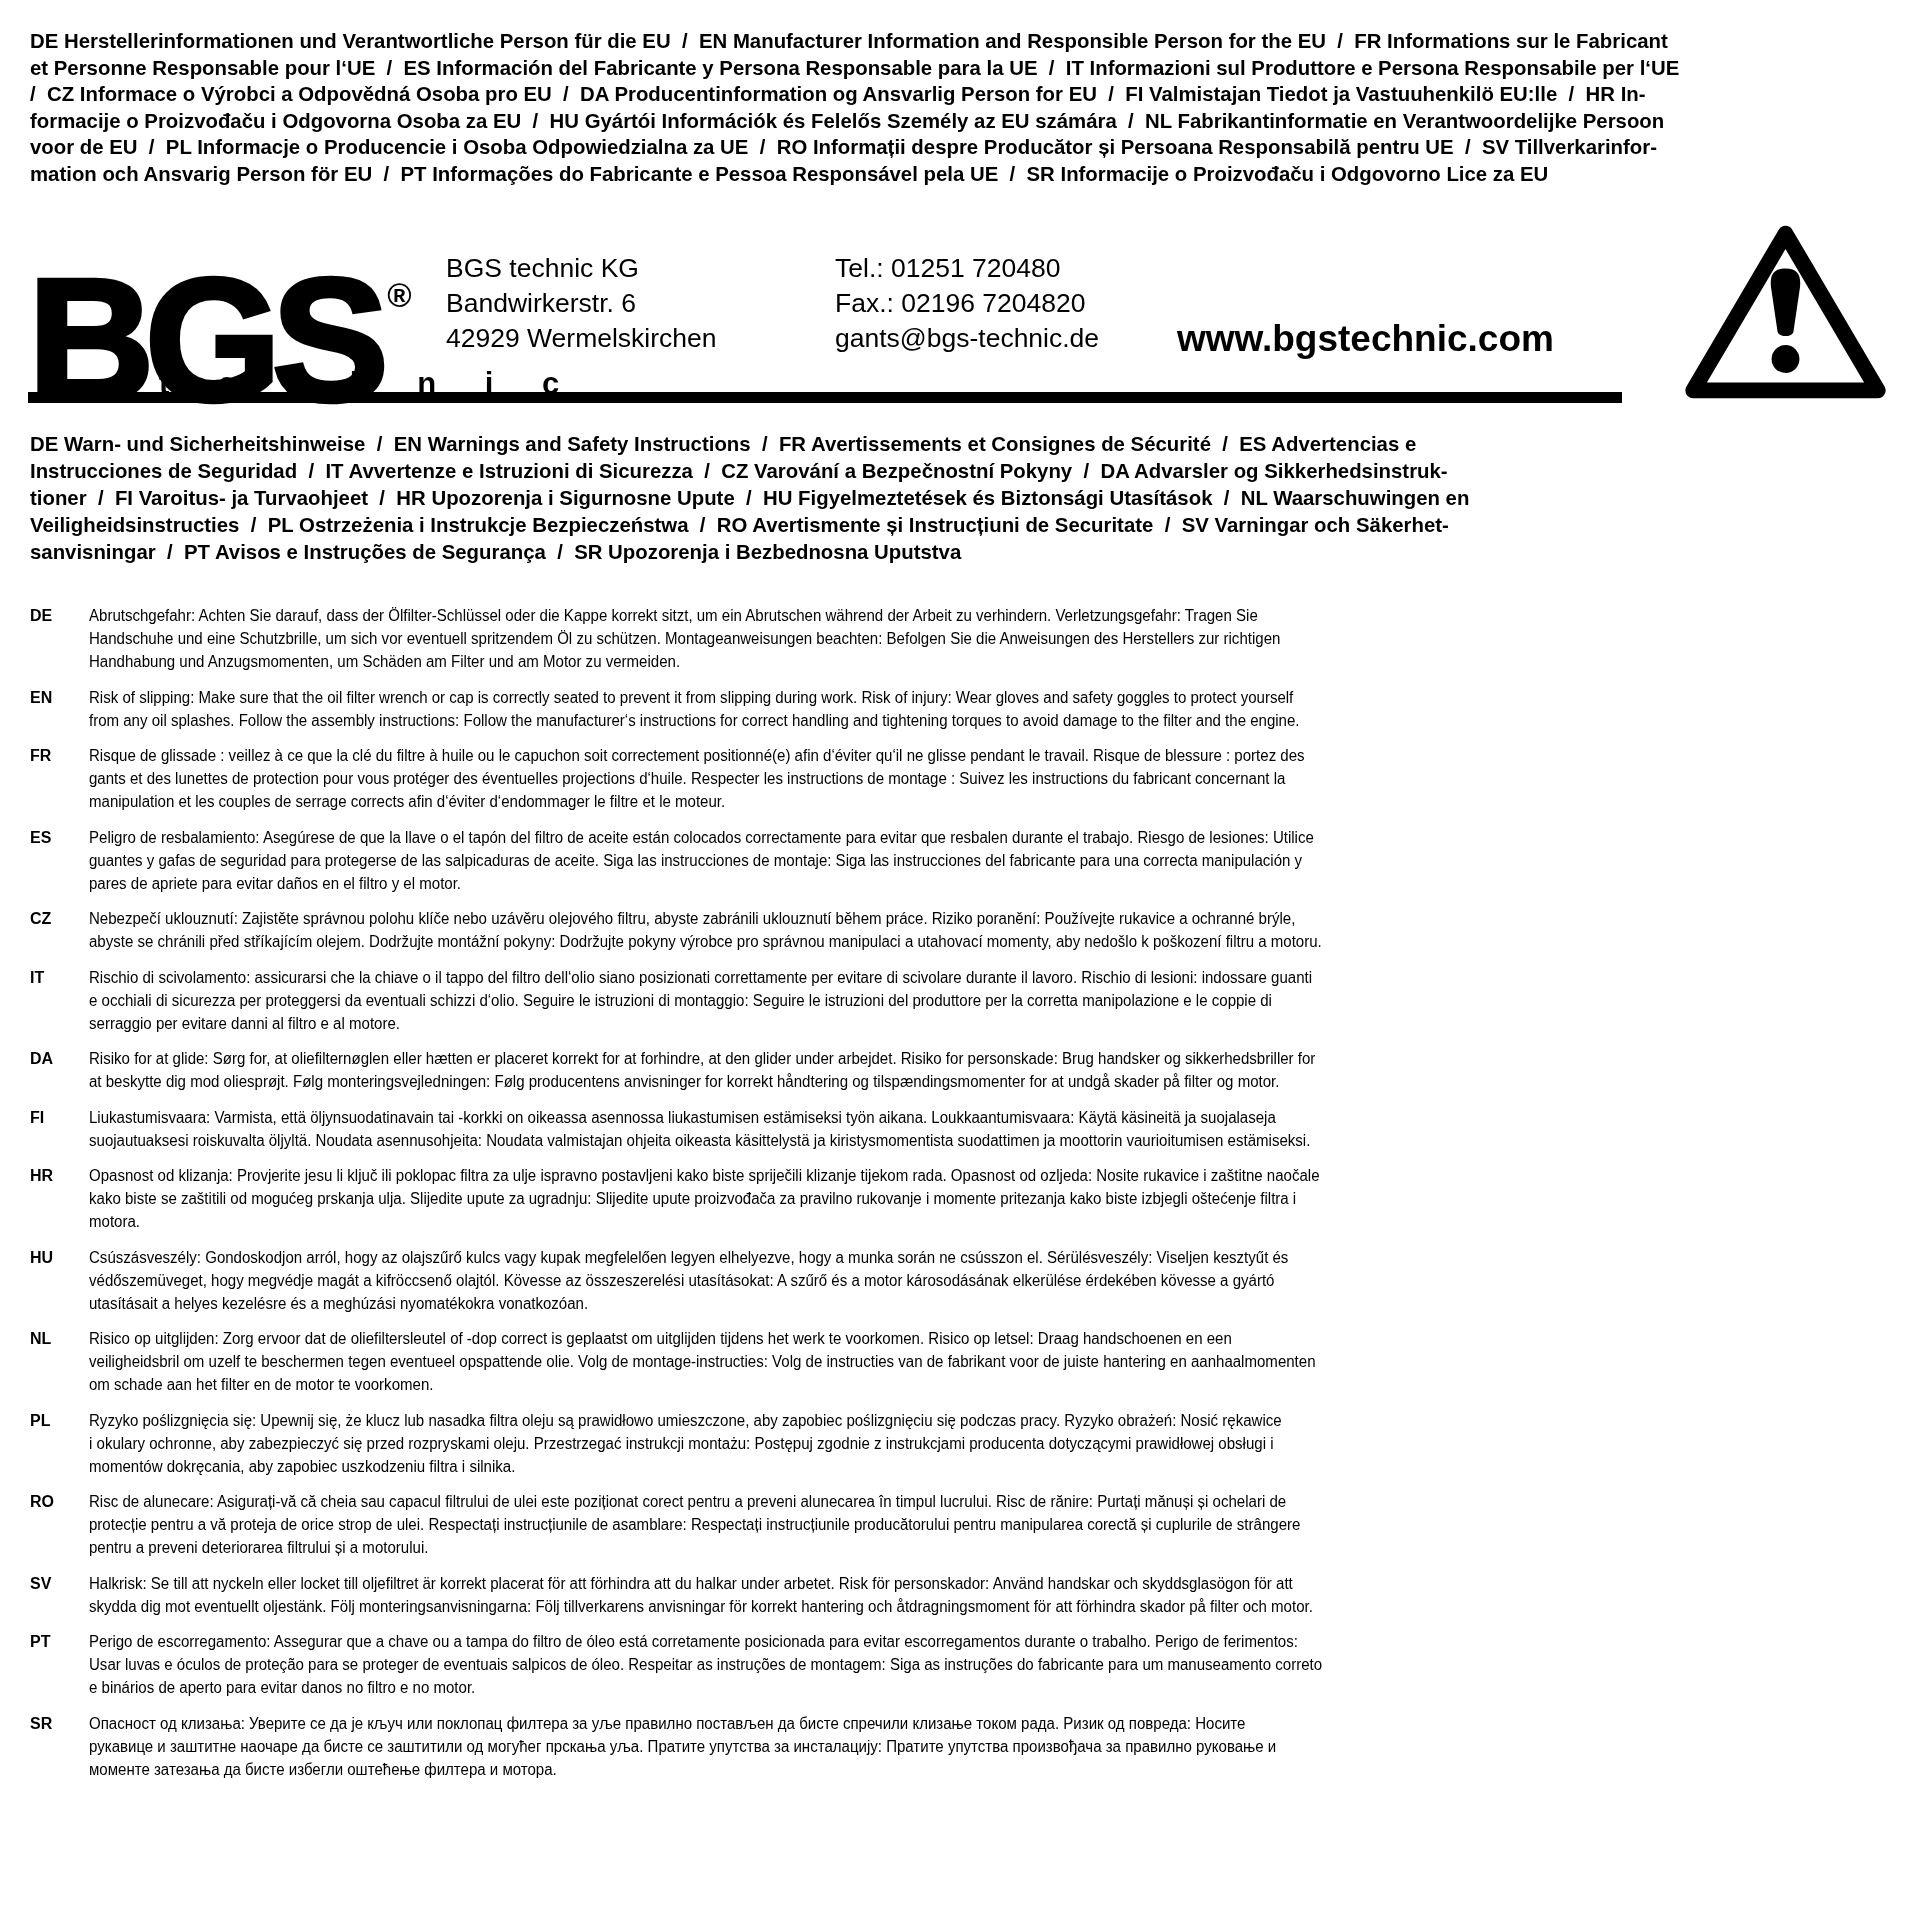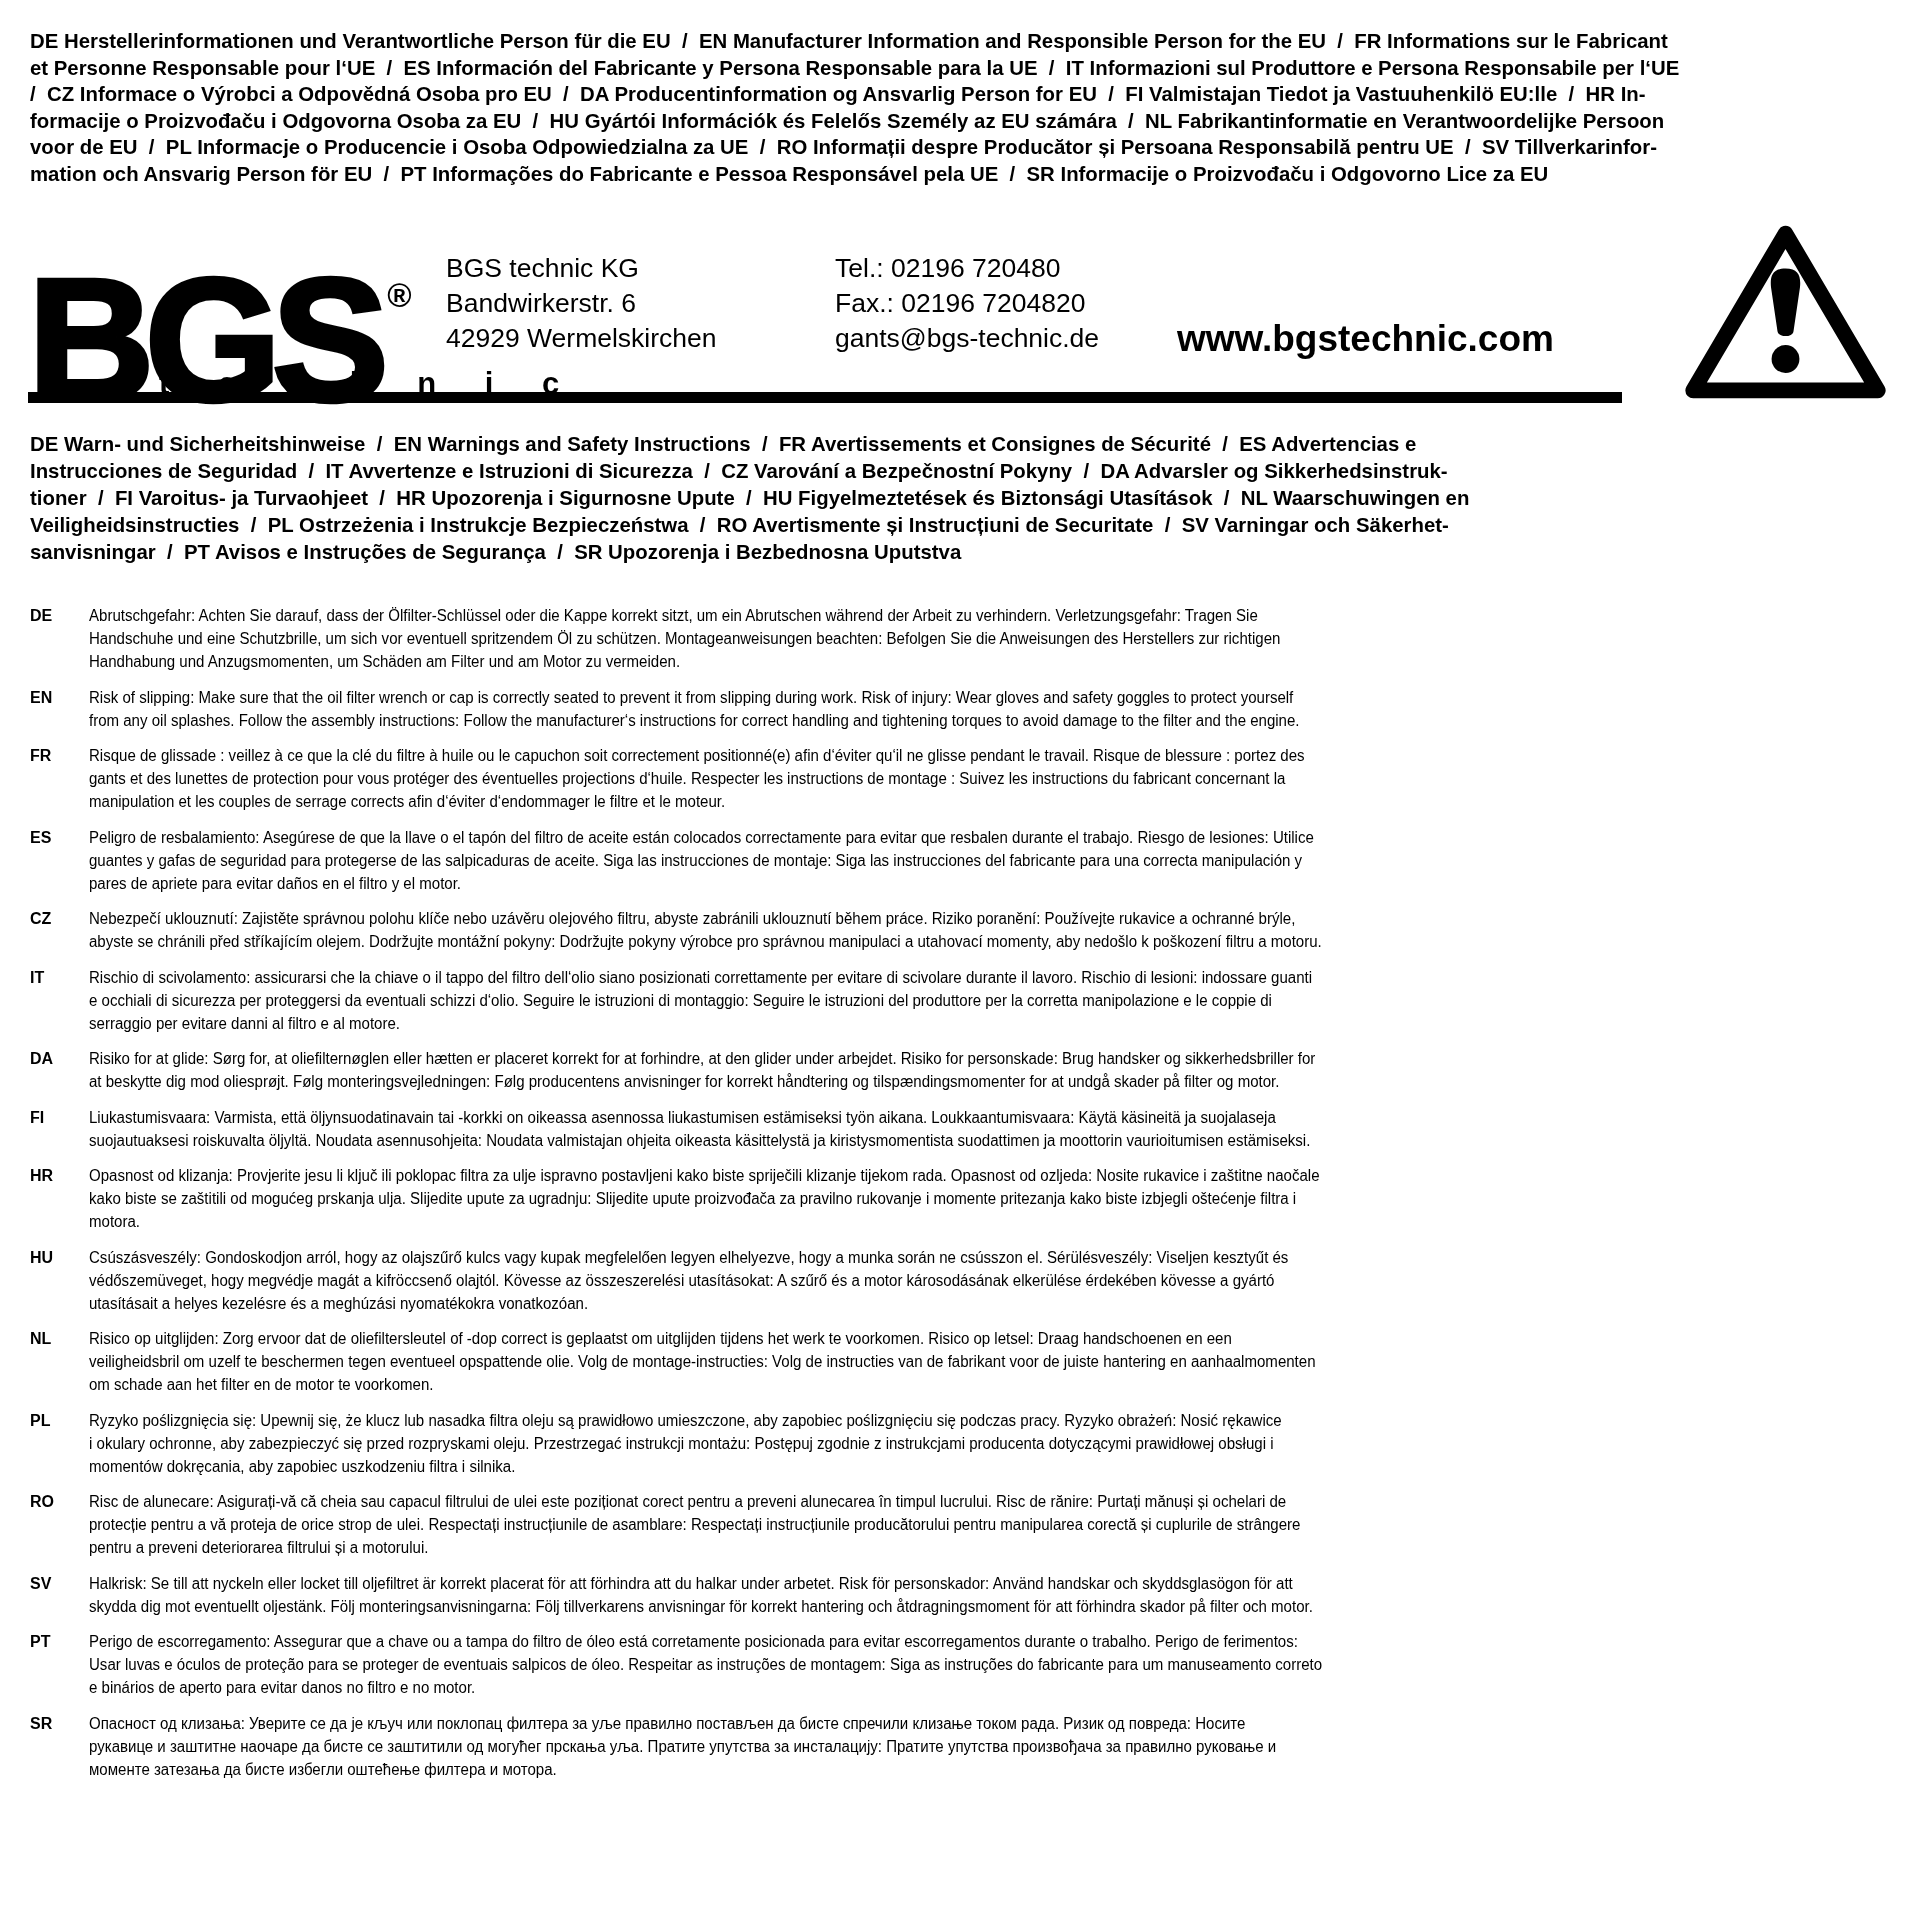--- a/index.html
+++ b/index.html
@@ -78,21 +78,21 @@
 
   <div class="addr-col">
 
   <div>BGS technic KG</div>
       <div>Bandwirkerstr. 6</div>
       <div>42929 Wermelskirchen</div>
     </div>
 
   <div class="tel-col">
 
-  <div>Tel.: 02196 720480</div>
+  <div>Tel.: 01251 720480</div>
       <div>Fax.: 02196 7204820</div>
       <div>gants@bgs-technic.de</div>
     </div>
 
   <div class="website">www.bgstechnic.com</div>
 
   <svg class="warn-tri" viewBox="0 0 120 104" xmlns="http://www.w3.org/2000/svg">
     <path d="M60 7 L113 97 L7 97 Z" fill="#ffffff" stroke="#000000" stroke-width="9" stroke-linejoin="round"></path>
     <path d="M60 27 C 67.5 27 69 31.5 68.3 38 L 64.6 63 C 64.1 66.8 55.9 66.8 55.4 63 L 51.7 38 C 51 31.5 52.5 27 60 27 Z" fill="#000000"></path>
     <circle cx="60" cy="79" r="8" fill="#000000"></circle>

